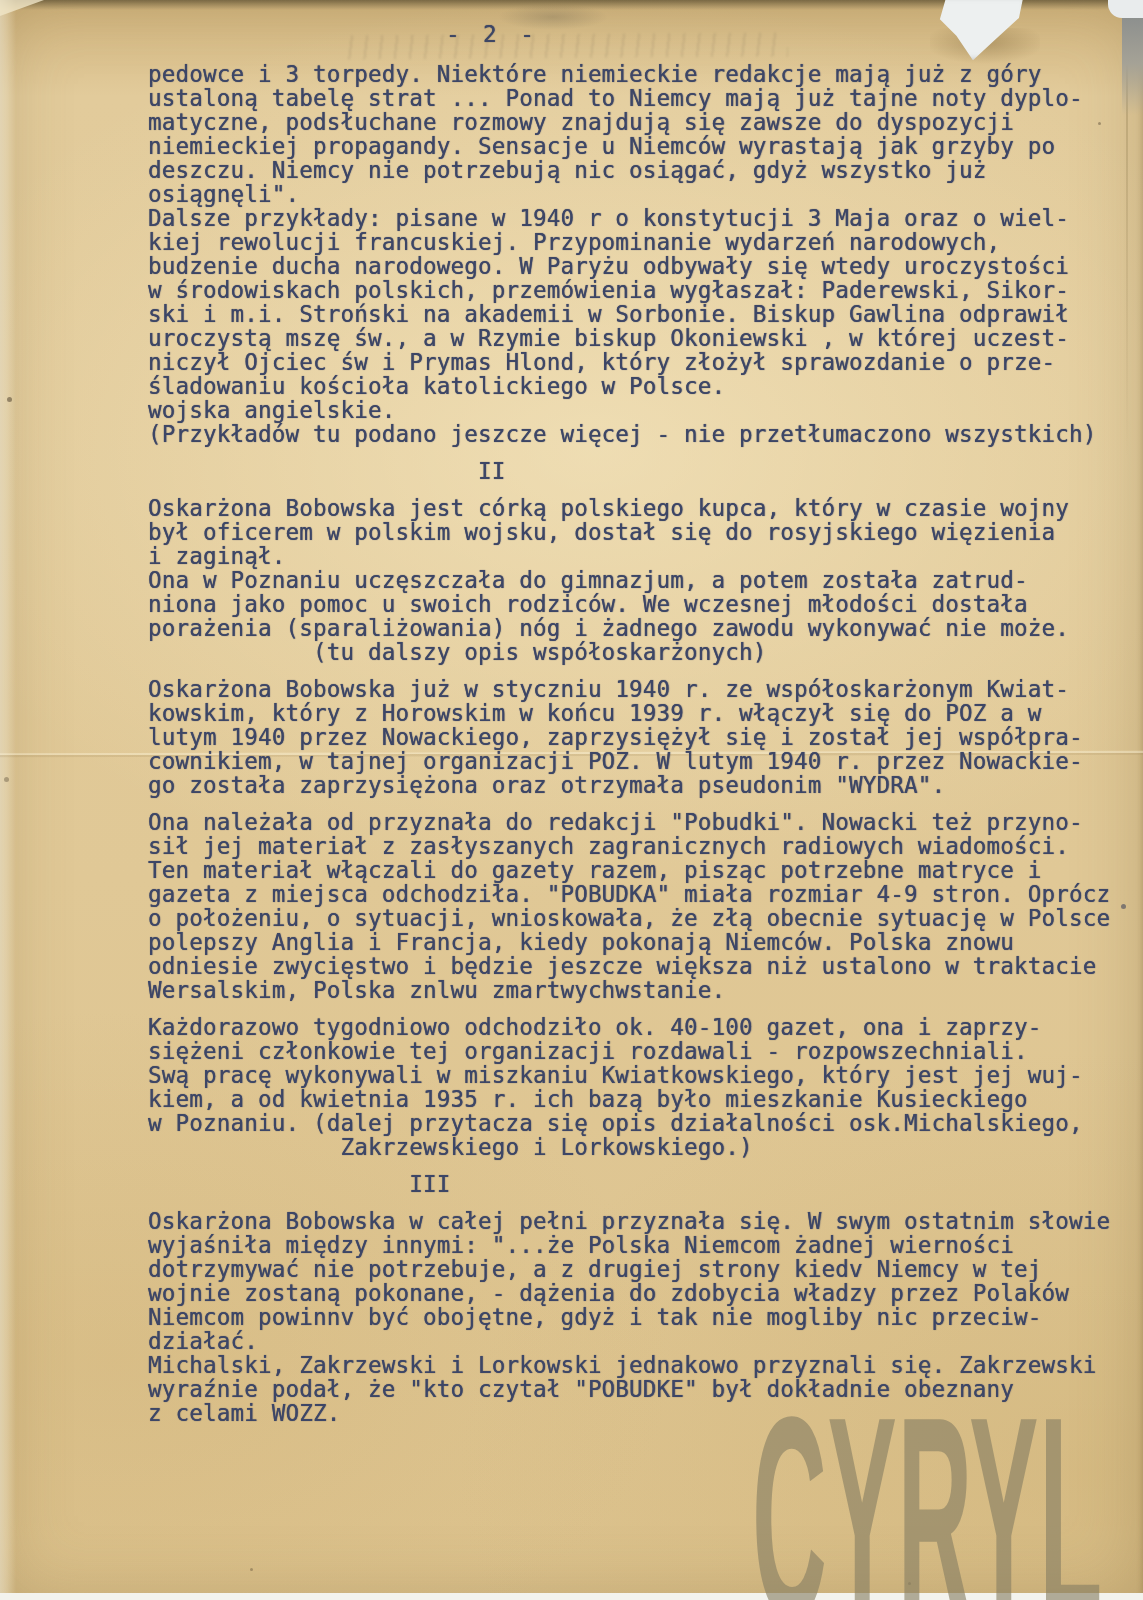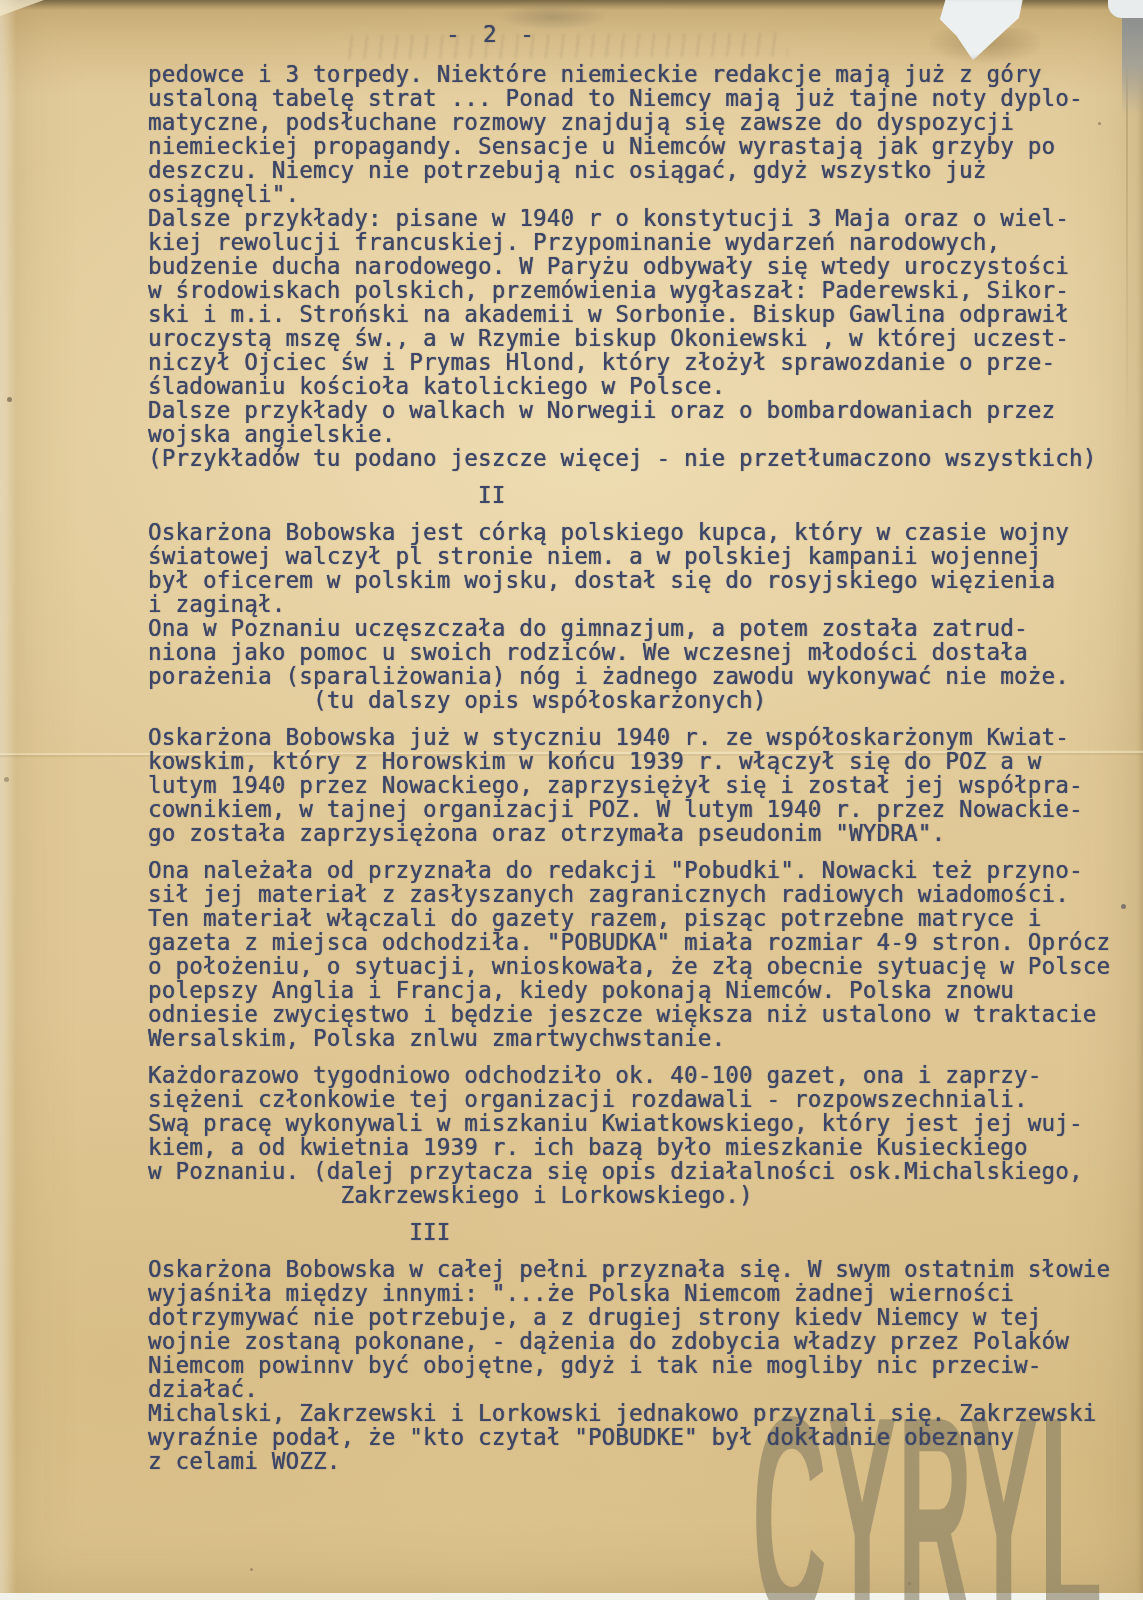--- a/index.html
+++ b/index.html
@@ -116,30 +116,28 @@
       <div class="line">deszczu. Niemcy nie potrzebują nic osiągać, gdyż wszystko już</div>
       <div class="line">osiągnęli".</div>
       <div class="line">Dalsze przykłady: pisane w 1940 r o konstytucji 3 Maja oraz o wiel-</div>
       <div class="line">kiej rewolucji francuskiej. Przypominanie wydarzeń narodowych,</div>
       <div class="line">budzenie ducha narodowego. W Paryżu odbywały się wtedy uroczystości</div>
       <div class="line">w środowiskach polskich, przemówienia wygłaszał: Paderewski, Sikor-</div>
       <div class="line">ski i m.i. Stroński na akademii w Sorbonie. Biskup Gawlina odprawił</div>
       <div class="line">uroczystą mszę św., a w Rzymie biskup Okoniewski , w której uczest-</div>
       <div class="line">niczył Ojciec św i Prymas Hlond, który złożył sprawozdanie o prze-</div>
       <div class="line">śladowaniu kościoła katolickiego w Polsce.</div>
-      <div class="line">Dalsze przykłady o walkach w Norwegii oraz o bombardowaniach przez</div>
       <div class="line">wojska angielskie.</div>
       <div class="line">(Przykładów tu podano jeszcze więcej - nie przetłumaczono wszystkich)</div>
     </div>
     <div class="block heading">
       <div class="line">                        II</div>
     </div>
     <div class="block paragraph">
       <div class="line">Oskarżona Bobowska jest córką polskiego kupca, który w czasie wojny</div>
-      <div class="line">światowej walczył pl stronie niem. a w polskiej kampanii wojennej</div>
       <div class="line">był oficerem w polskim wojsku, dostał się do rosyjskiego więzienia</div>
       <div class="line">i zaginął.</div>
       <div class="line">Ona w Poznaniu uczęszczała do gimnazjum, a potem została zatrud-</div>
       <div class="line">niona jako pomoc u swoich rodziców. We wczesnej młodości dostała</div>
       <div class="line">porażenia (sparaliżowania) nóg i żadnego zawodu wykonywać nie może.</div>
       <div class="line">            (tu dalszy opis współoskarżonych)</div>
     </div>
     <div class="block paragraph">
       <div class="line">Oskarżona Bobowska już w styczniu 1940 r. ze współoskarżonym Kwiat-</div>
       <div class="line">kowskim, który z Horowskim w końcu 1939 r. włączył się do POZ a w</div>
@@ -154,21 +152,21 @@
       <div class="line">gazeta z miejsca odchodziła. "POBUDKA" miała rozmiar 4-9 stron. Oprócz</div>
       <div class="line">o położeniu, o sytuacji, wnioskowała, że złą obecnie sytuację w Polsce</div>
       <div class="line">polepszy Anglia i Francja, kiedy pokonają Niemców. Polska znowu</div>
       <div class="line">odniesie zwycięstwo i będzie jeszcze większa niż ustalono w traktacie</div>
       <div class="line">Wersalskim, Polska znlwu zmartwychwstanie.</div>
     </div>
     <div class="block paragraph">
       <div class="line">Każdorazowo tygodniowo odchodziło ok. 40-100 gazet, ona i zaprzy-</div>
       <div class="line">siężeni członkowie tej organizacji rozdawali - rozpowszechniali.</div>
       <div class="line">Swą pracę wykonywali w miszkaniu Kwiatkowskiego, który jest jej wuj-</div>
-      <div class="line">kiem, a od kwietnia 1939 r. ich bazą było mieszkanie Kusieckiego</div>
+      <div class="line">kiem, a od kwietnia 1935 r. ich bazą było mieszkanie Kusieckiego</div>
       <div class="line">w Poznaniu. (dalej przytacza się opis działalności osk.Michalskiego,</div>
       <div class="line">              Zakrzewskiego i Lorkowskiego.)</div>
     </div>
     <div class="block heading">
       <div class="line">                   III</div>
     </div>
     <div class="block paragraph">
       <div class="line">Oskarżona Bobowska w całej pełni przyznała się. W swym ostatnim słowie</div>
       <div class="line">wyjaśniła między innymi: "...że Polska Niemcom żadnej wierności</div>
       <div class="line">dotrzymywać nie potrzebuje, a z drugiej strony kiedv Niemcy w tej</div>

